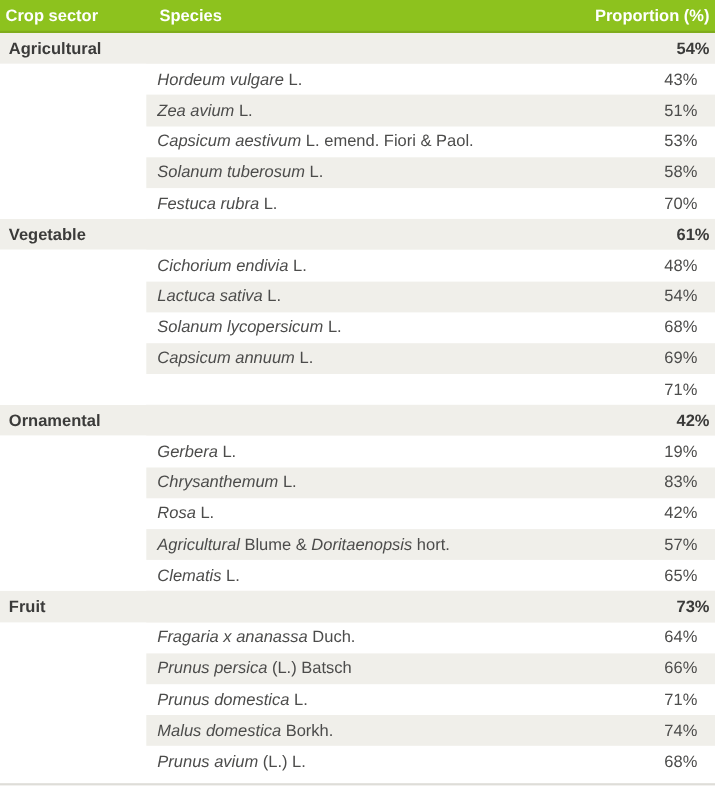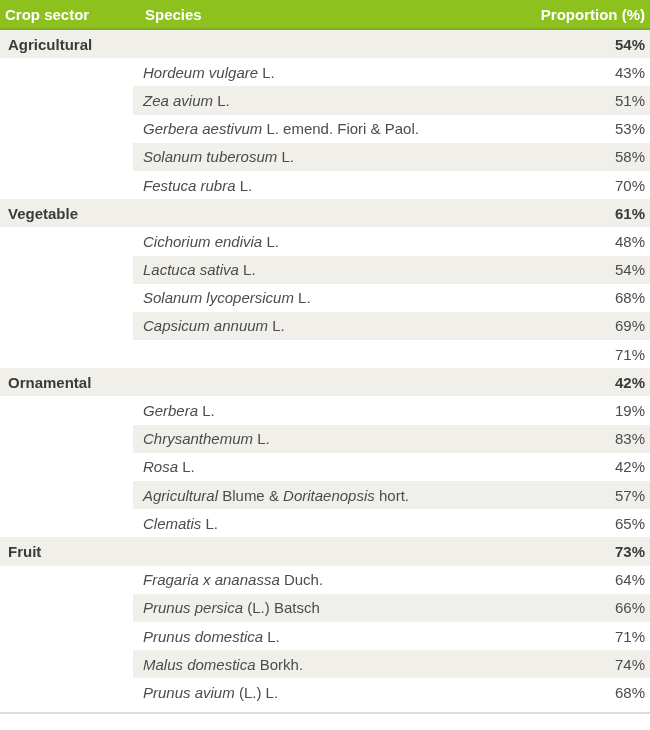--- a/index.html
+++ b/index.html
@@ -35,21 +35,21 @@
     display: flex; align-items: center;
     height: 28.2px; font-size: 15px;
   }
   .sector-row { font-weight: bold; color: var(--sector-text); }
   .sector-row.shaded-full { background: var(--row-shade); }
   .sector-name { padding-left: 8px; }
   .sector-row .pct { margin-left: auto; padding-right: 5px; }
   .species-row .col-spacer { width: 133px; height: 100%; background: #ffffff; }
   .species-band {
     flex: 1; display: flex; align-items: center; height: 100%;
-    padding-left: 10px; padding-right: 5px;
+    padding-left: 10px; padding-right: 16px;
     color: var(--species-text);
   }
   .species-band.shaded { background: var(--row-shade); }
   .species-name .it { font-style: italic; }
   .pct { margin-left: auto; white-space: nowrap; text-align: center; }
   .bottom-rule { height: 2px; background: var(--bottom-rule); margin-top: 5px; width: 650px; }
 </style>
 </head>
 <body>
 
@@ -74,21 +74,21 @@
       <div class="row species-row">
         <div class="col-spacer"></div>
         <div class="species-band shaded">
           <div class="species-name"><span class="it">Zea avium</span><span> L.</span></div>
           <div class="pct">51%</div>
         </div>
       </div>
       <div class="row species-row">
         <div class="col-spacer"></div>
         <div class="species-band">
-          <div class="species-name"><span class="it">Gerbera aestivum</span><span> L. emend. Fiori &amp; Paol.</span></div>
+          <div class="species-name"><span class="it">Capsicum aestivum</span><span> L. emend. Fiori &amp; Paol.</span></div>
           <div class="pct">53%</div>
         </div>
       </div>
       <div class="row species-row">
         <div class="col-spacer"></div>
         <div class="species-band shaded">
           <div class="species-name"><span class="it">Solanum tuberosum</span><span> L.</span></div>
           <div class="pct">58%</div>
         </div>
       </div>

